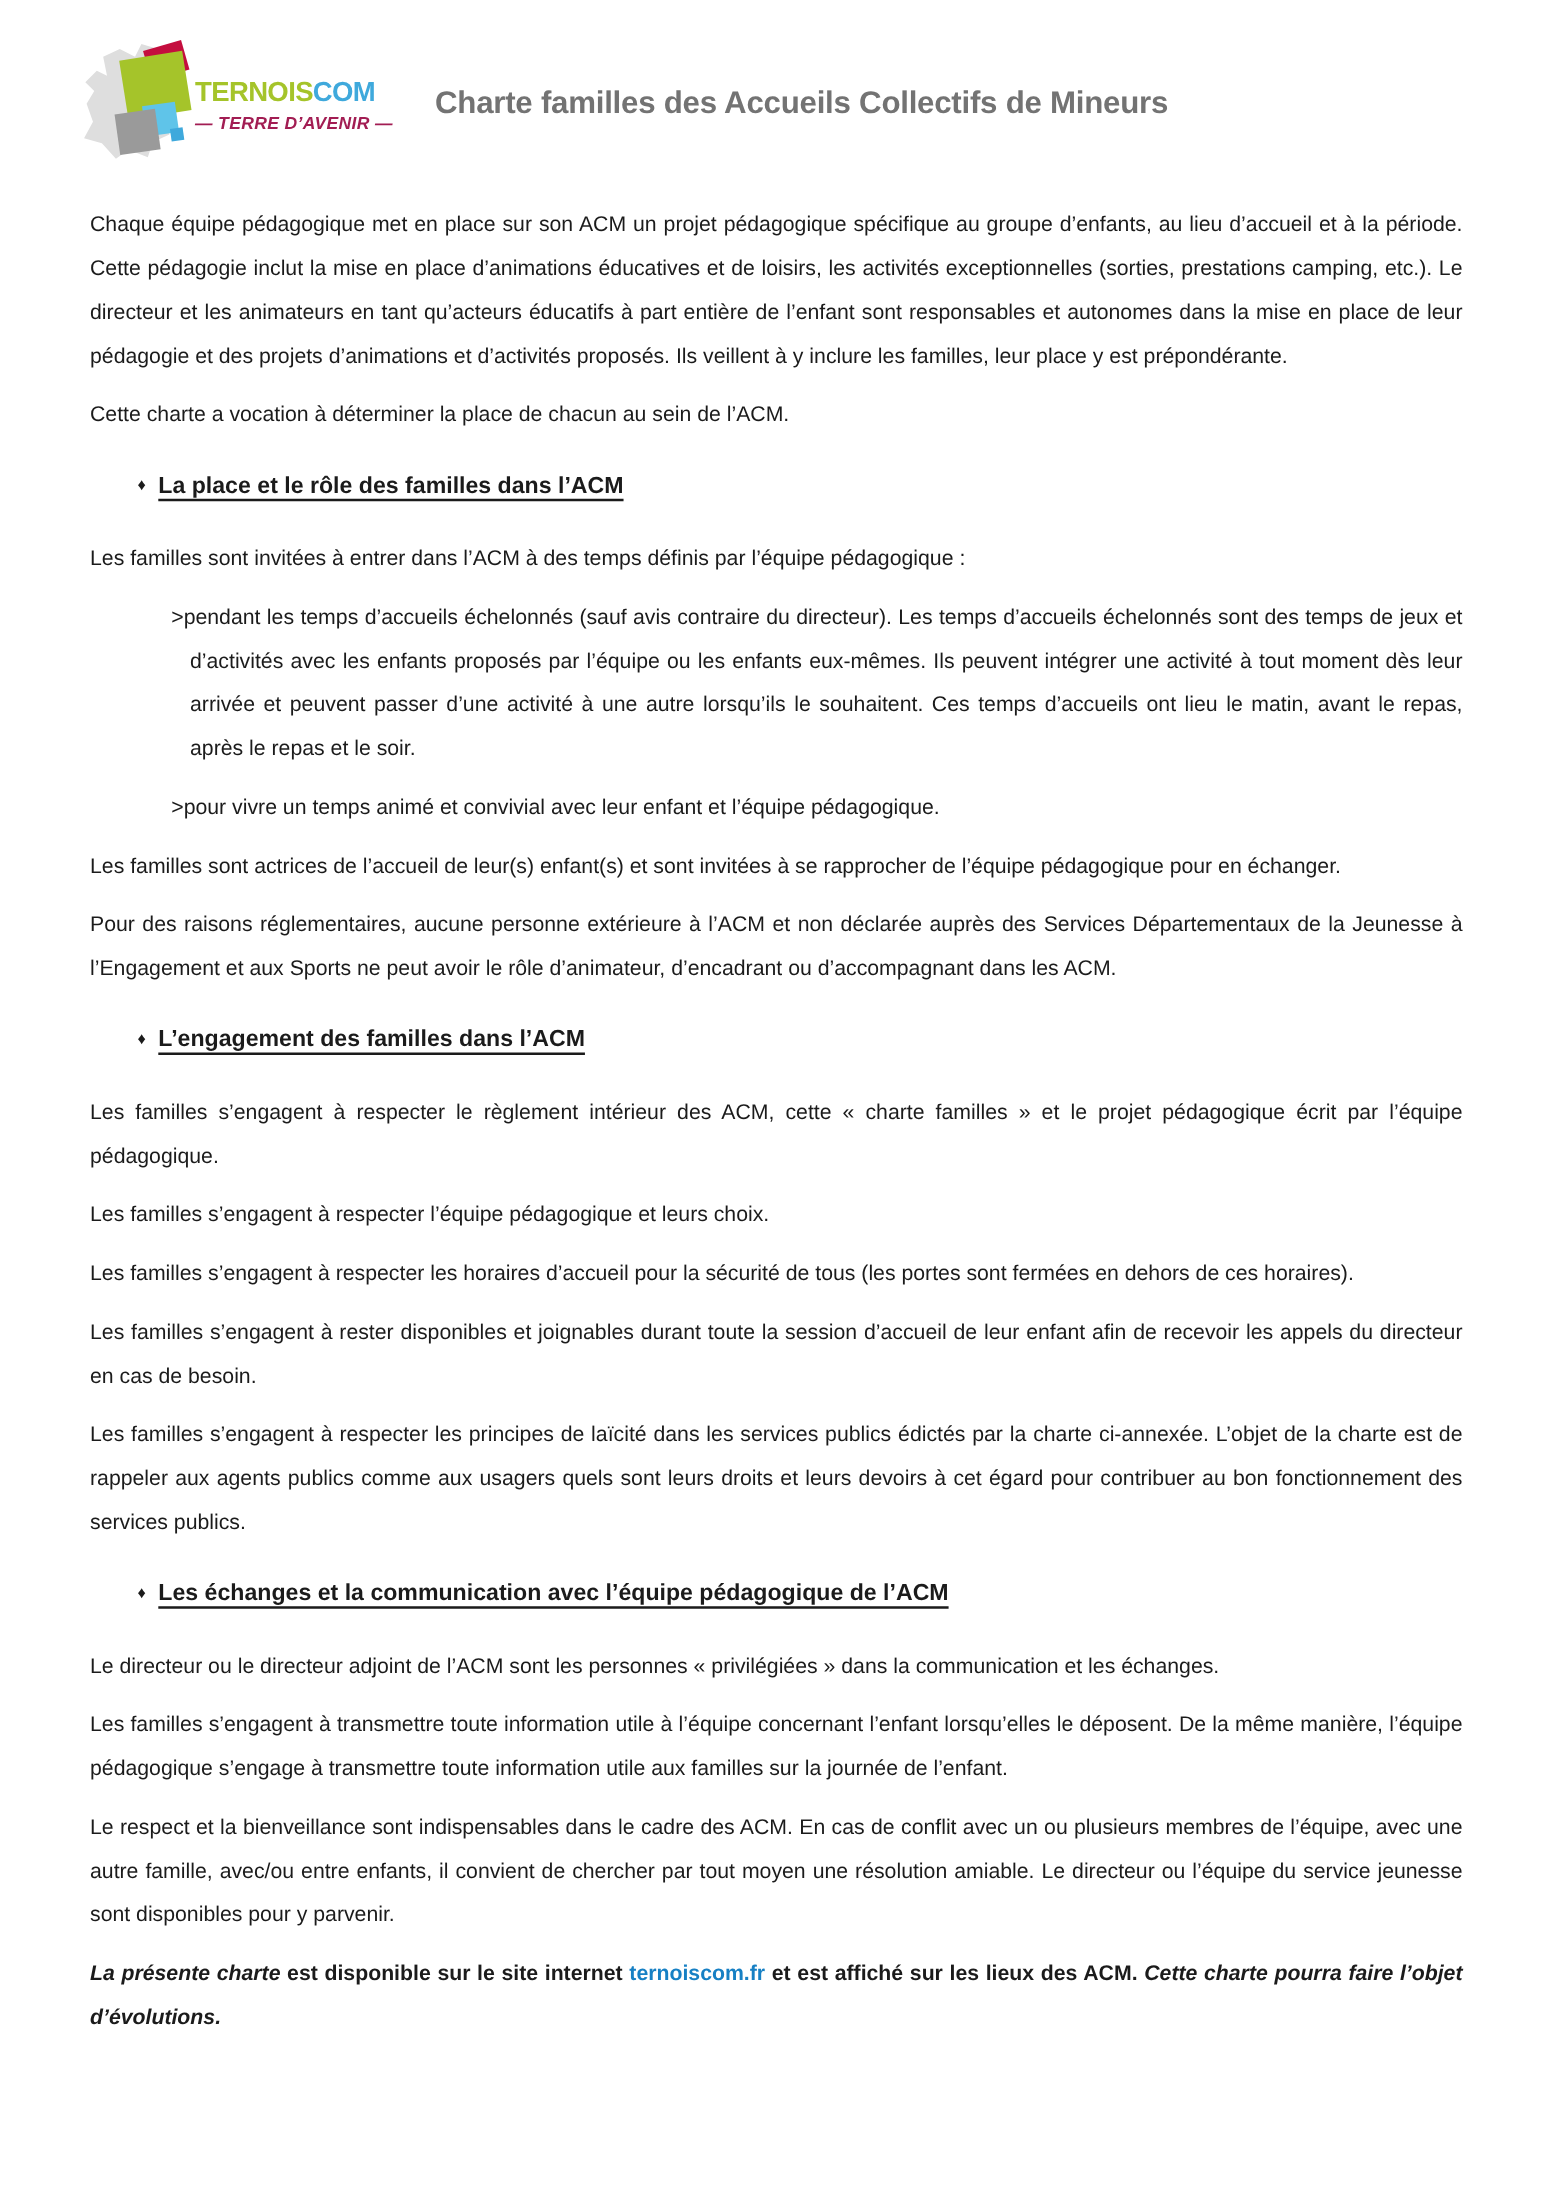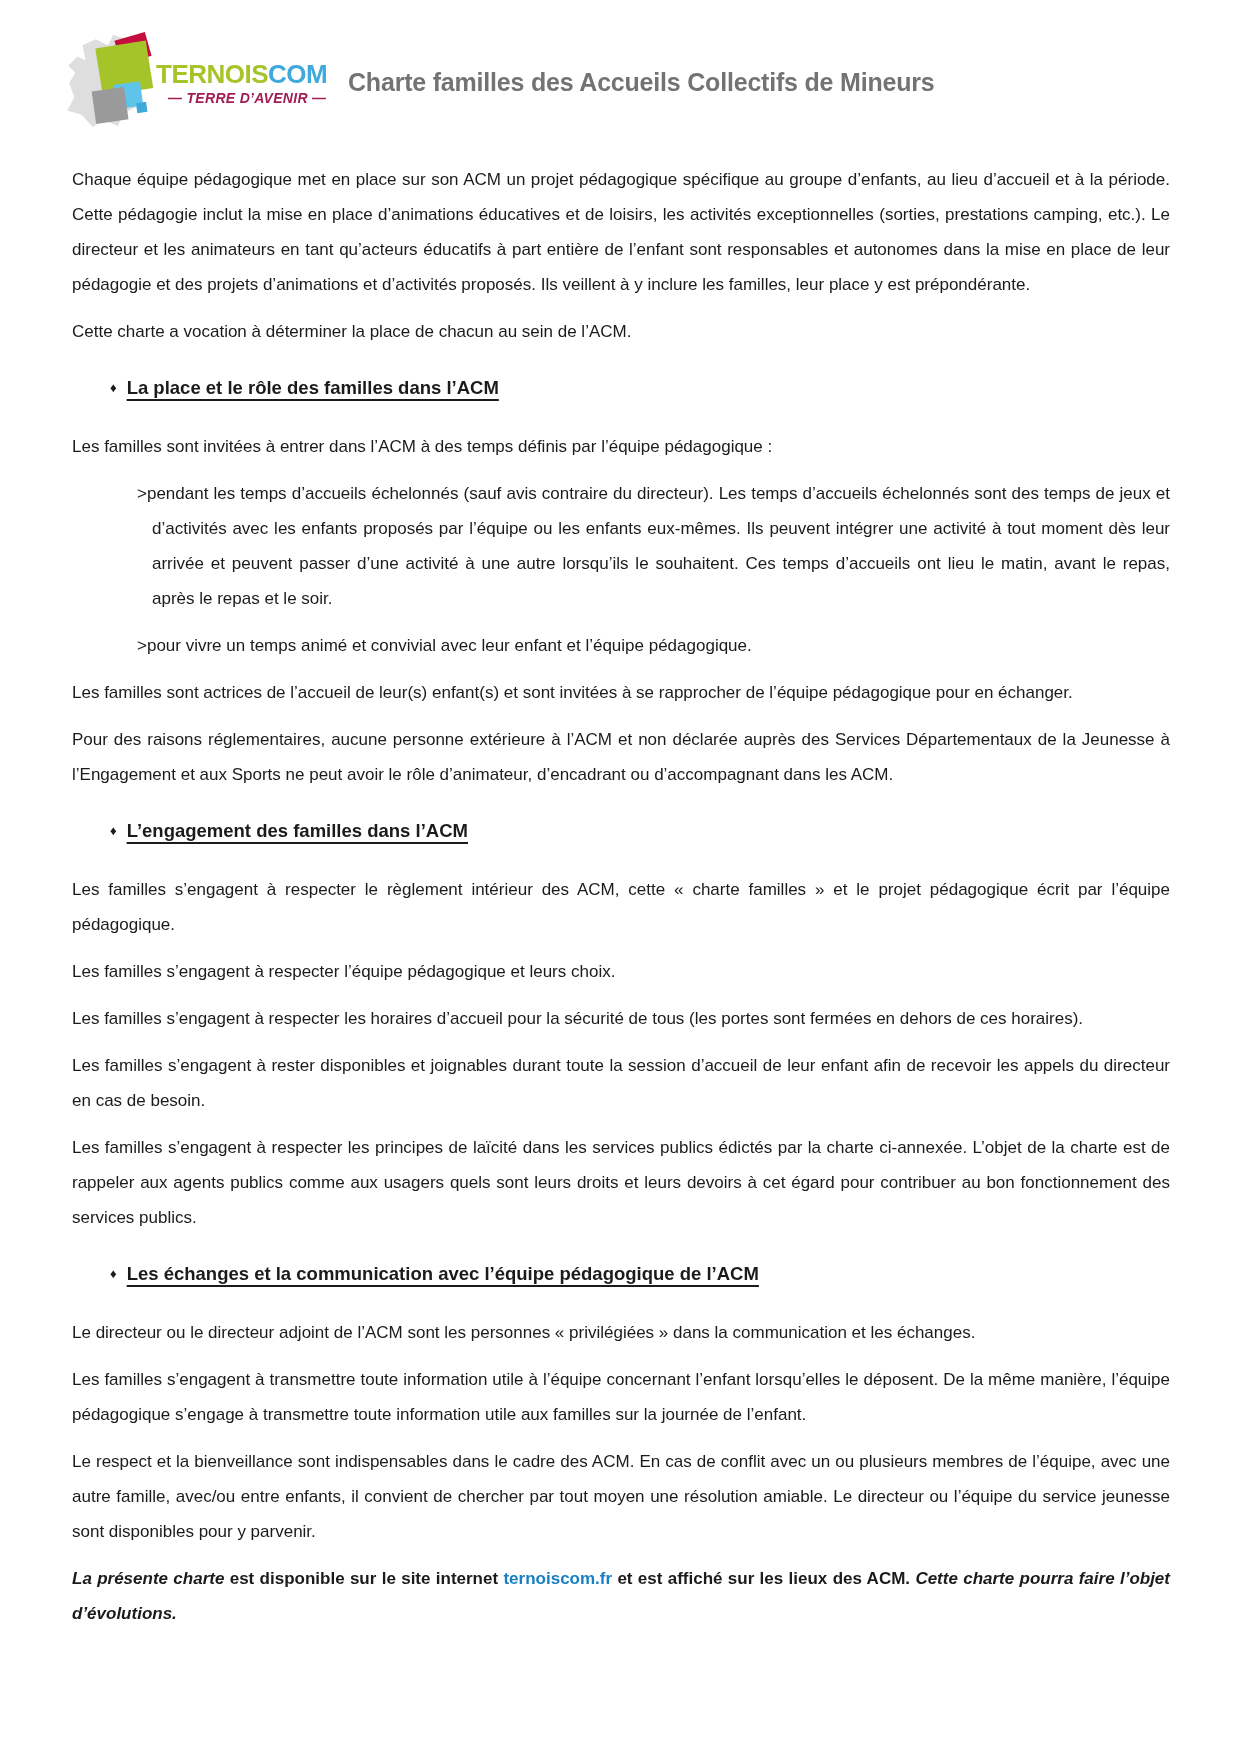--- a/index.html
+++ b/index.html
@@ -10,28 +10,28 @@
     height: 1754px;
     background: #ffffff;
     overflow: hidden;
   }
 
   
   .header { position: absolute; top: 0; left: 0; right: 0; height: 150px; }
   .logo-mark { position: absolute; left: 55px; top: 30px; width: 102px; height: 102px; }
   .logo-text { position: absolute; left: 156px; top: 60px; width: 200px; }
   .logo-wordmark {
-    font-size: 26px; font-weight: bold; letter-spacing: -0.5px;
+    font-size: 22px; font-weight: bold; letter-spacing: -0.5px;
     white-space: nowrap; line-height: 28px;
   }
   .logo-wordmark .part1 { color: #A5C42A; }
   .logo-wordmark .part2 { color: #3FA9DC; }
   .logo-tagline {
     font-size: 14px; font-weight: bold; font-style: italic;
-    color: #A21D53; white-space: nowrap; letter-spacing: 0.3px; line-height: 20px; margin-left: 12px;
+    color: #A21D53; white-space: nowrap; letter-spacing: 0.3px; line-height: 20px;
   }
   .doc-title {
     position: absolute; left: 348px; top: 68px; width: 840px;
     font-size: 25px; font-weight: bold; color: #737373; letter-spacing: -0.2px;
     white-space: nowrap;
   }
 
   
   .content {
     position: absolute; left: 60px; top: 150px; width: 1122px;

